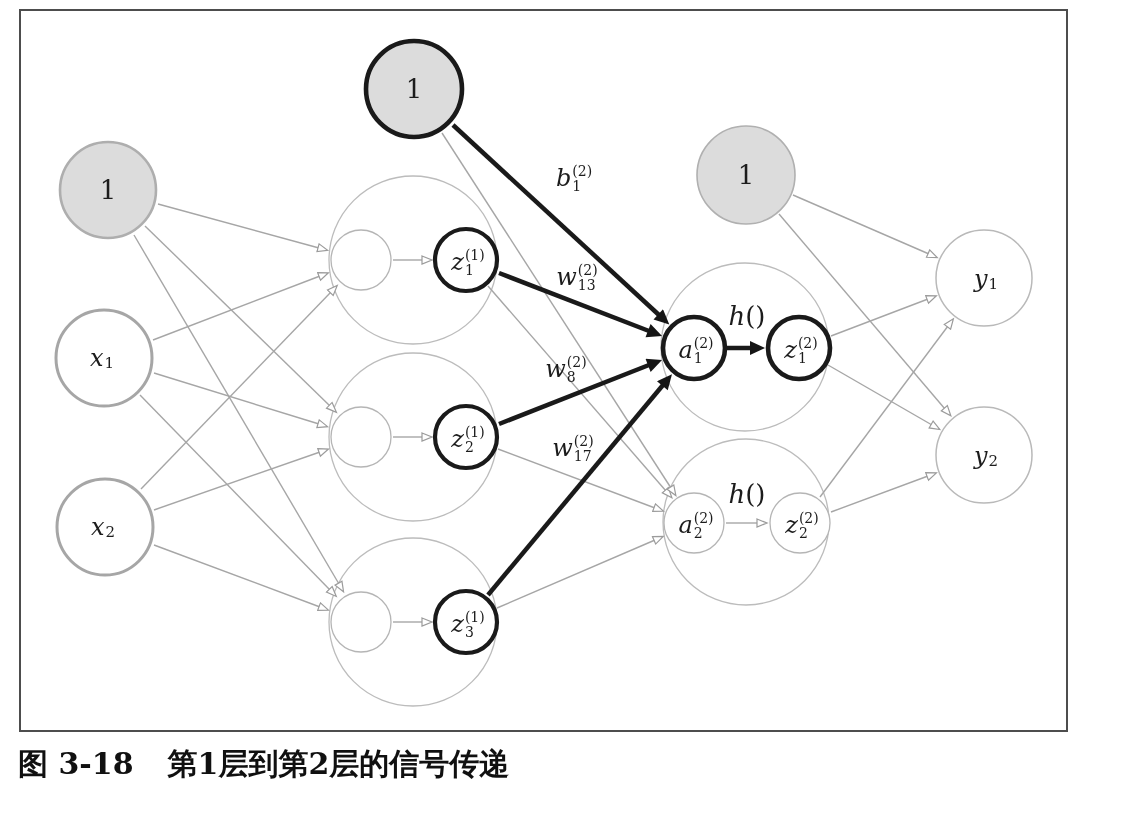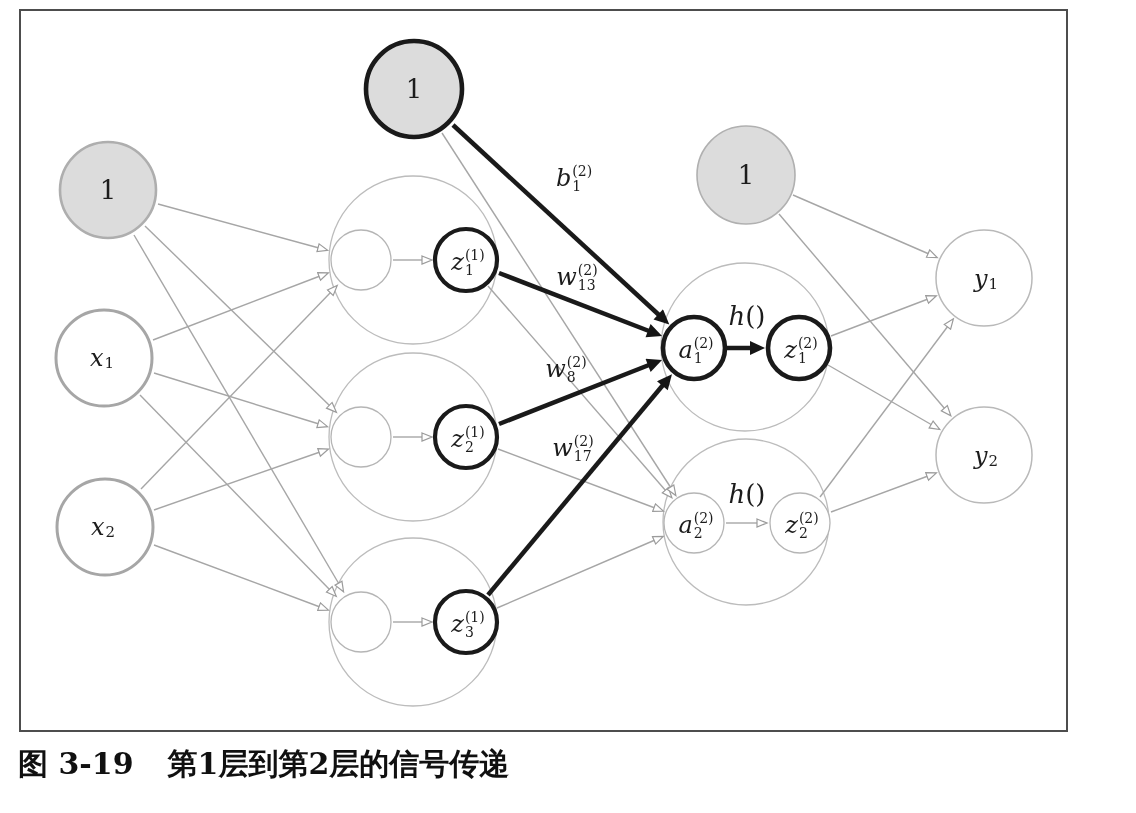--- a/index.html
+++ b/index.html
@@ -202,16 +202,16 @@
   <div class="mlabel" style="left:747px;top:316px;">
     <span class="base-lg">h</span>
       <span class="rest">()</span>
   </div>
   <div class="mlabel" style="left:747px;top:494px;">
     <span class="base-lg">h</span>
       <span class="rest">()</span>
   </div>
 
   <div class="caption">
-    <span>图 3-19</span><span class="gap"></span><span>第1层到第2层的信号传递</span>
+    <span>图 3-18</span><span class="gap"></span><span>第1层到第2层的信号传递</span>
   </div>
 
 </div>
 
 </body></html>

